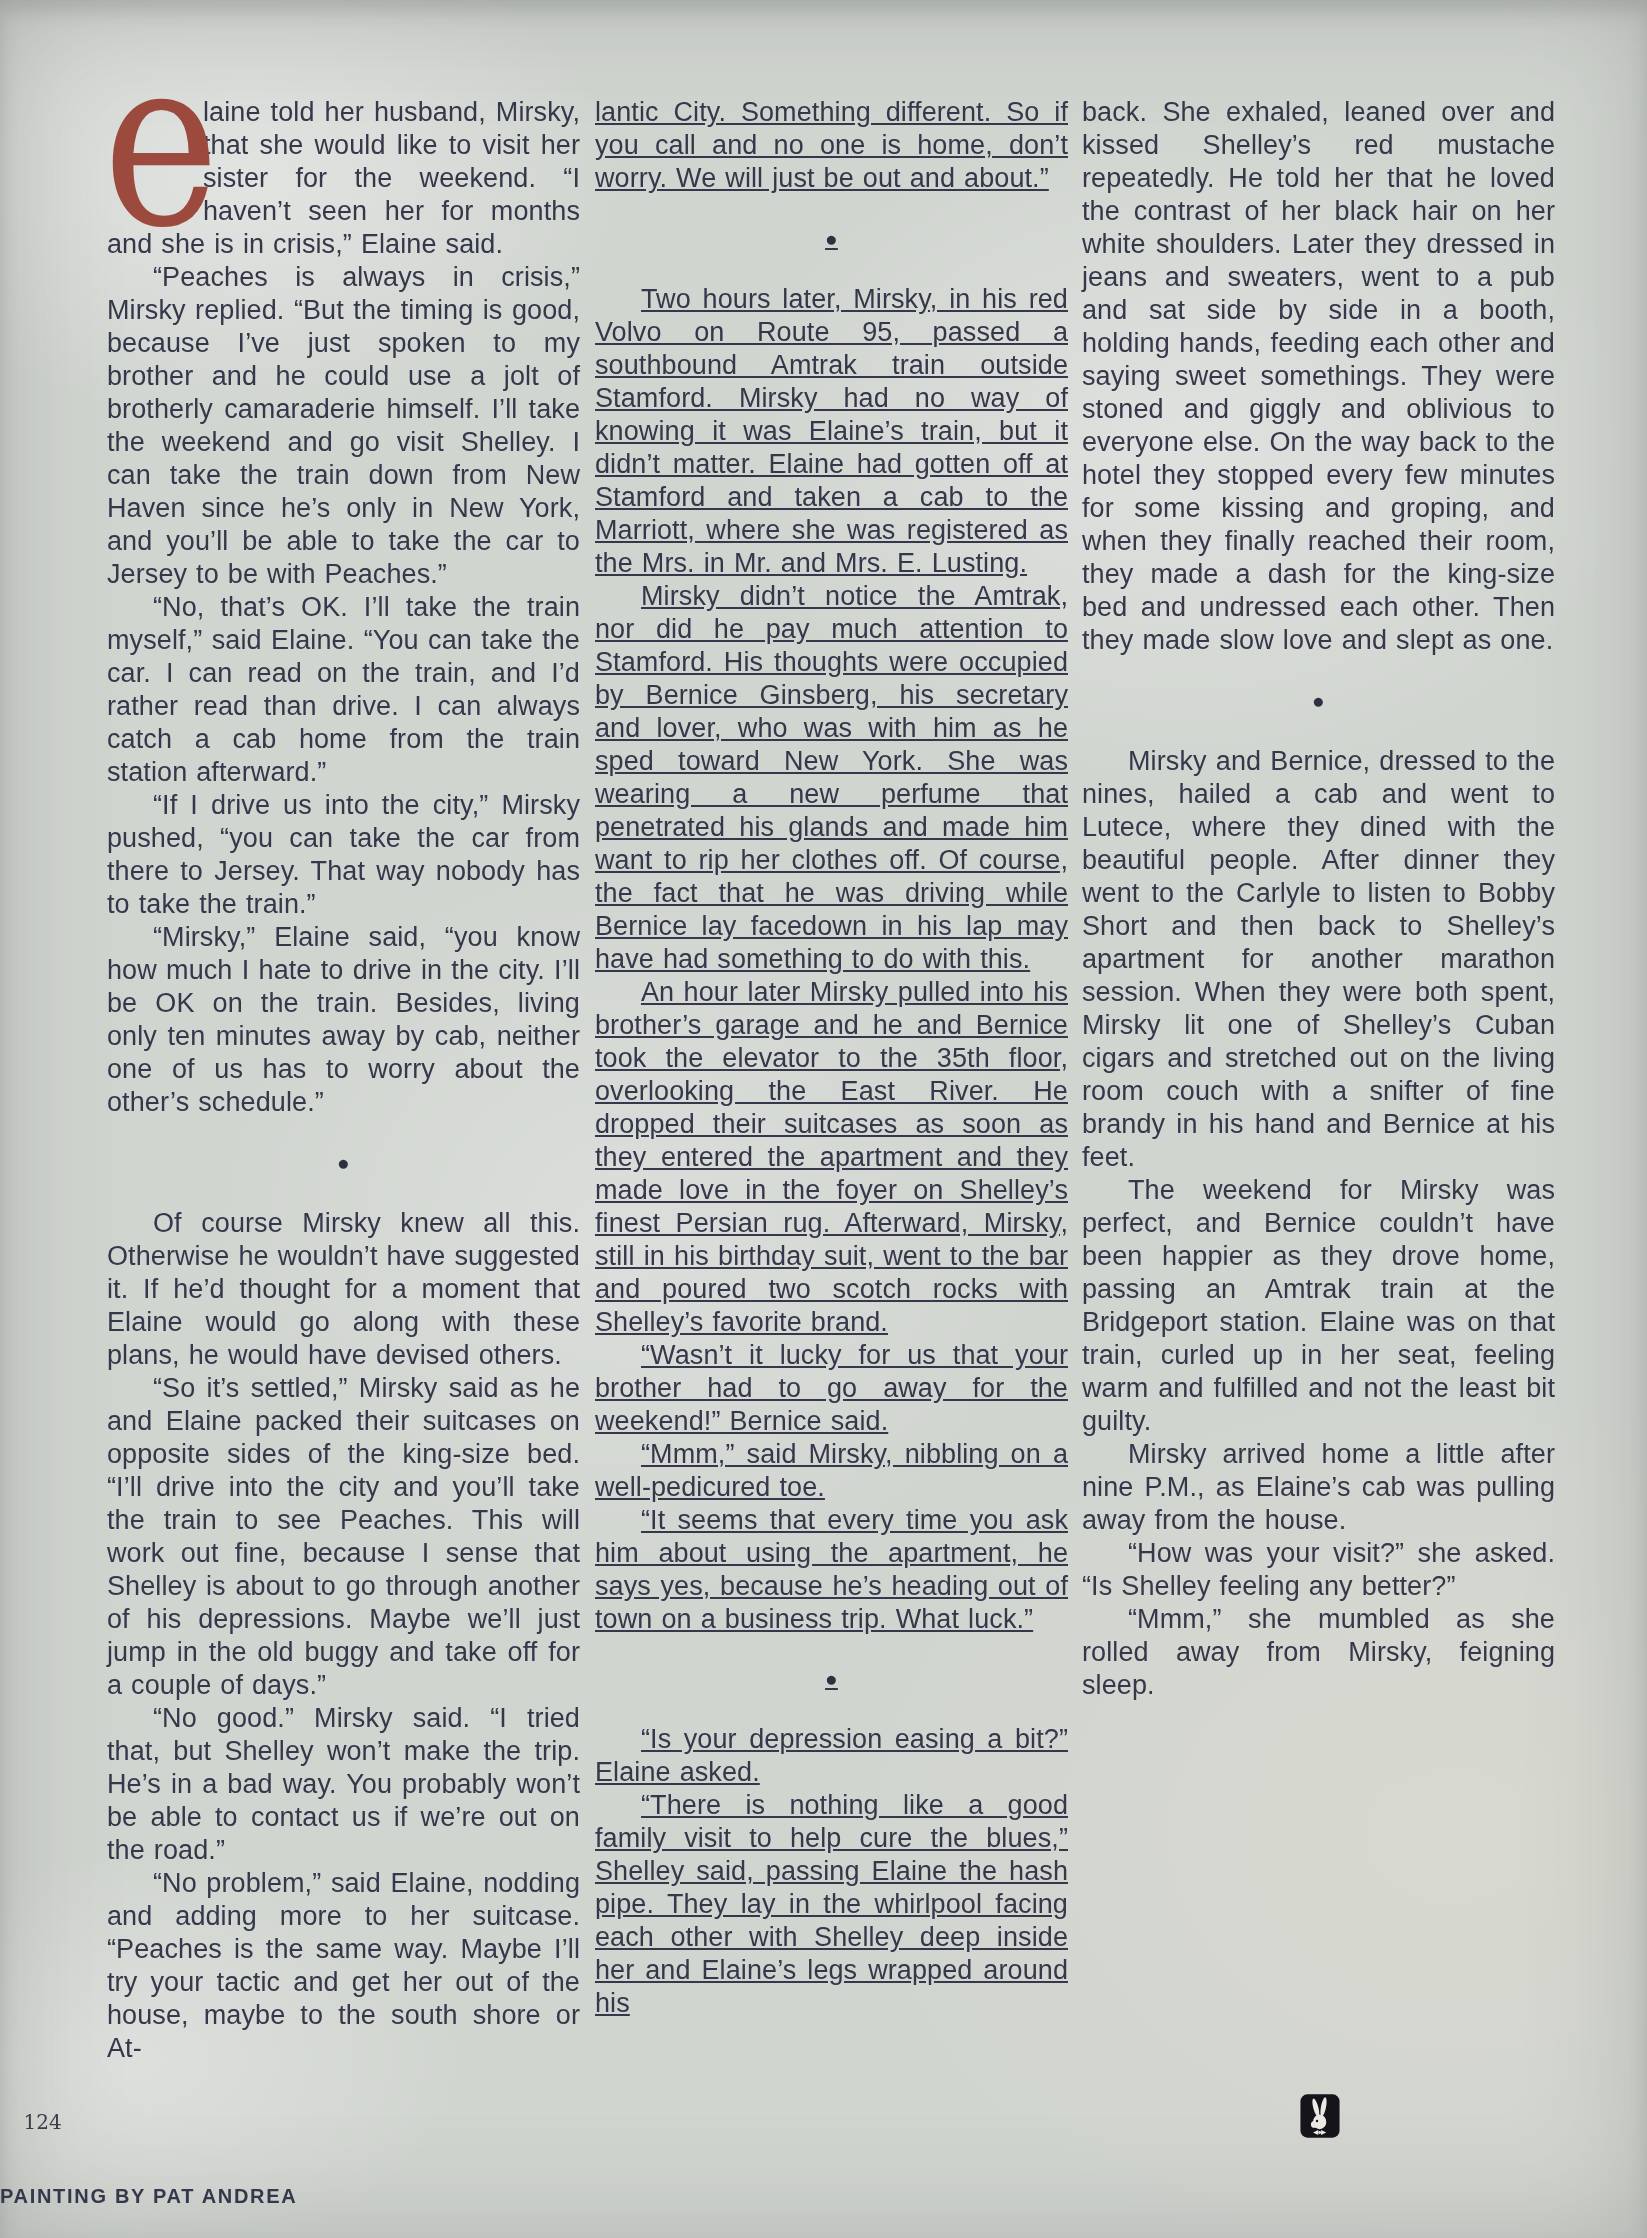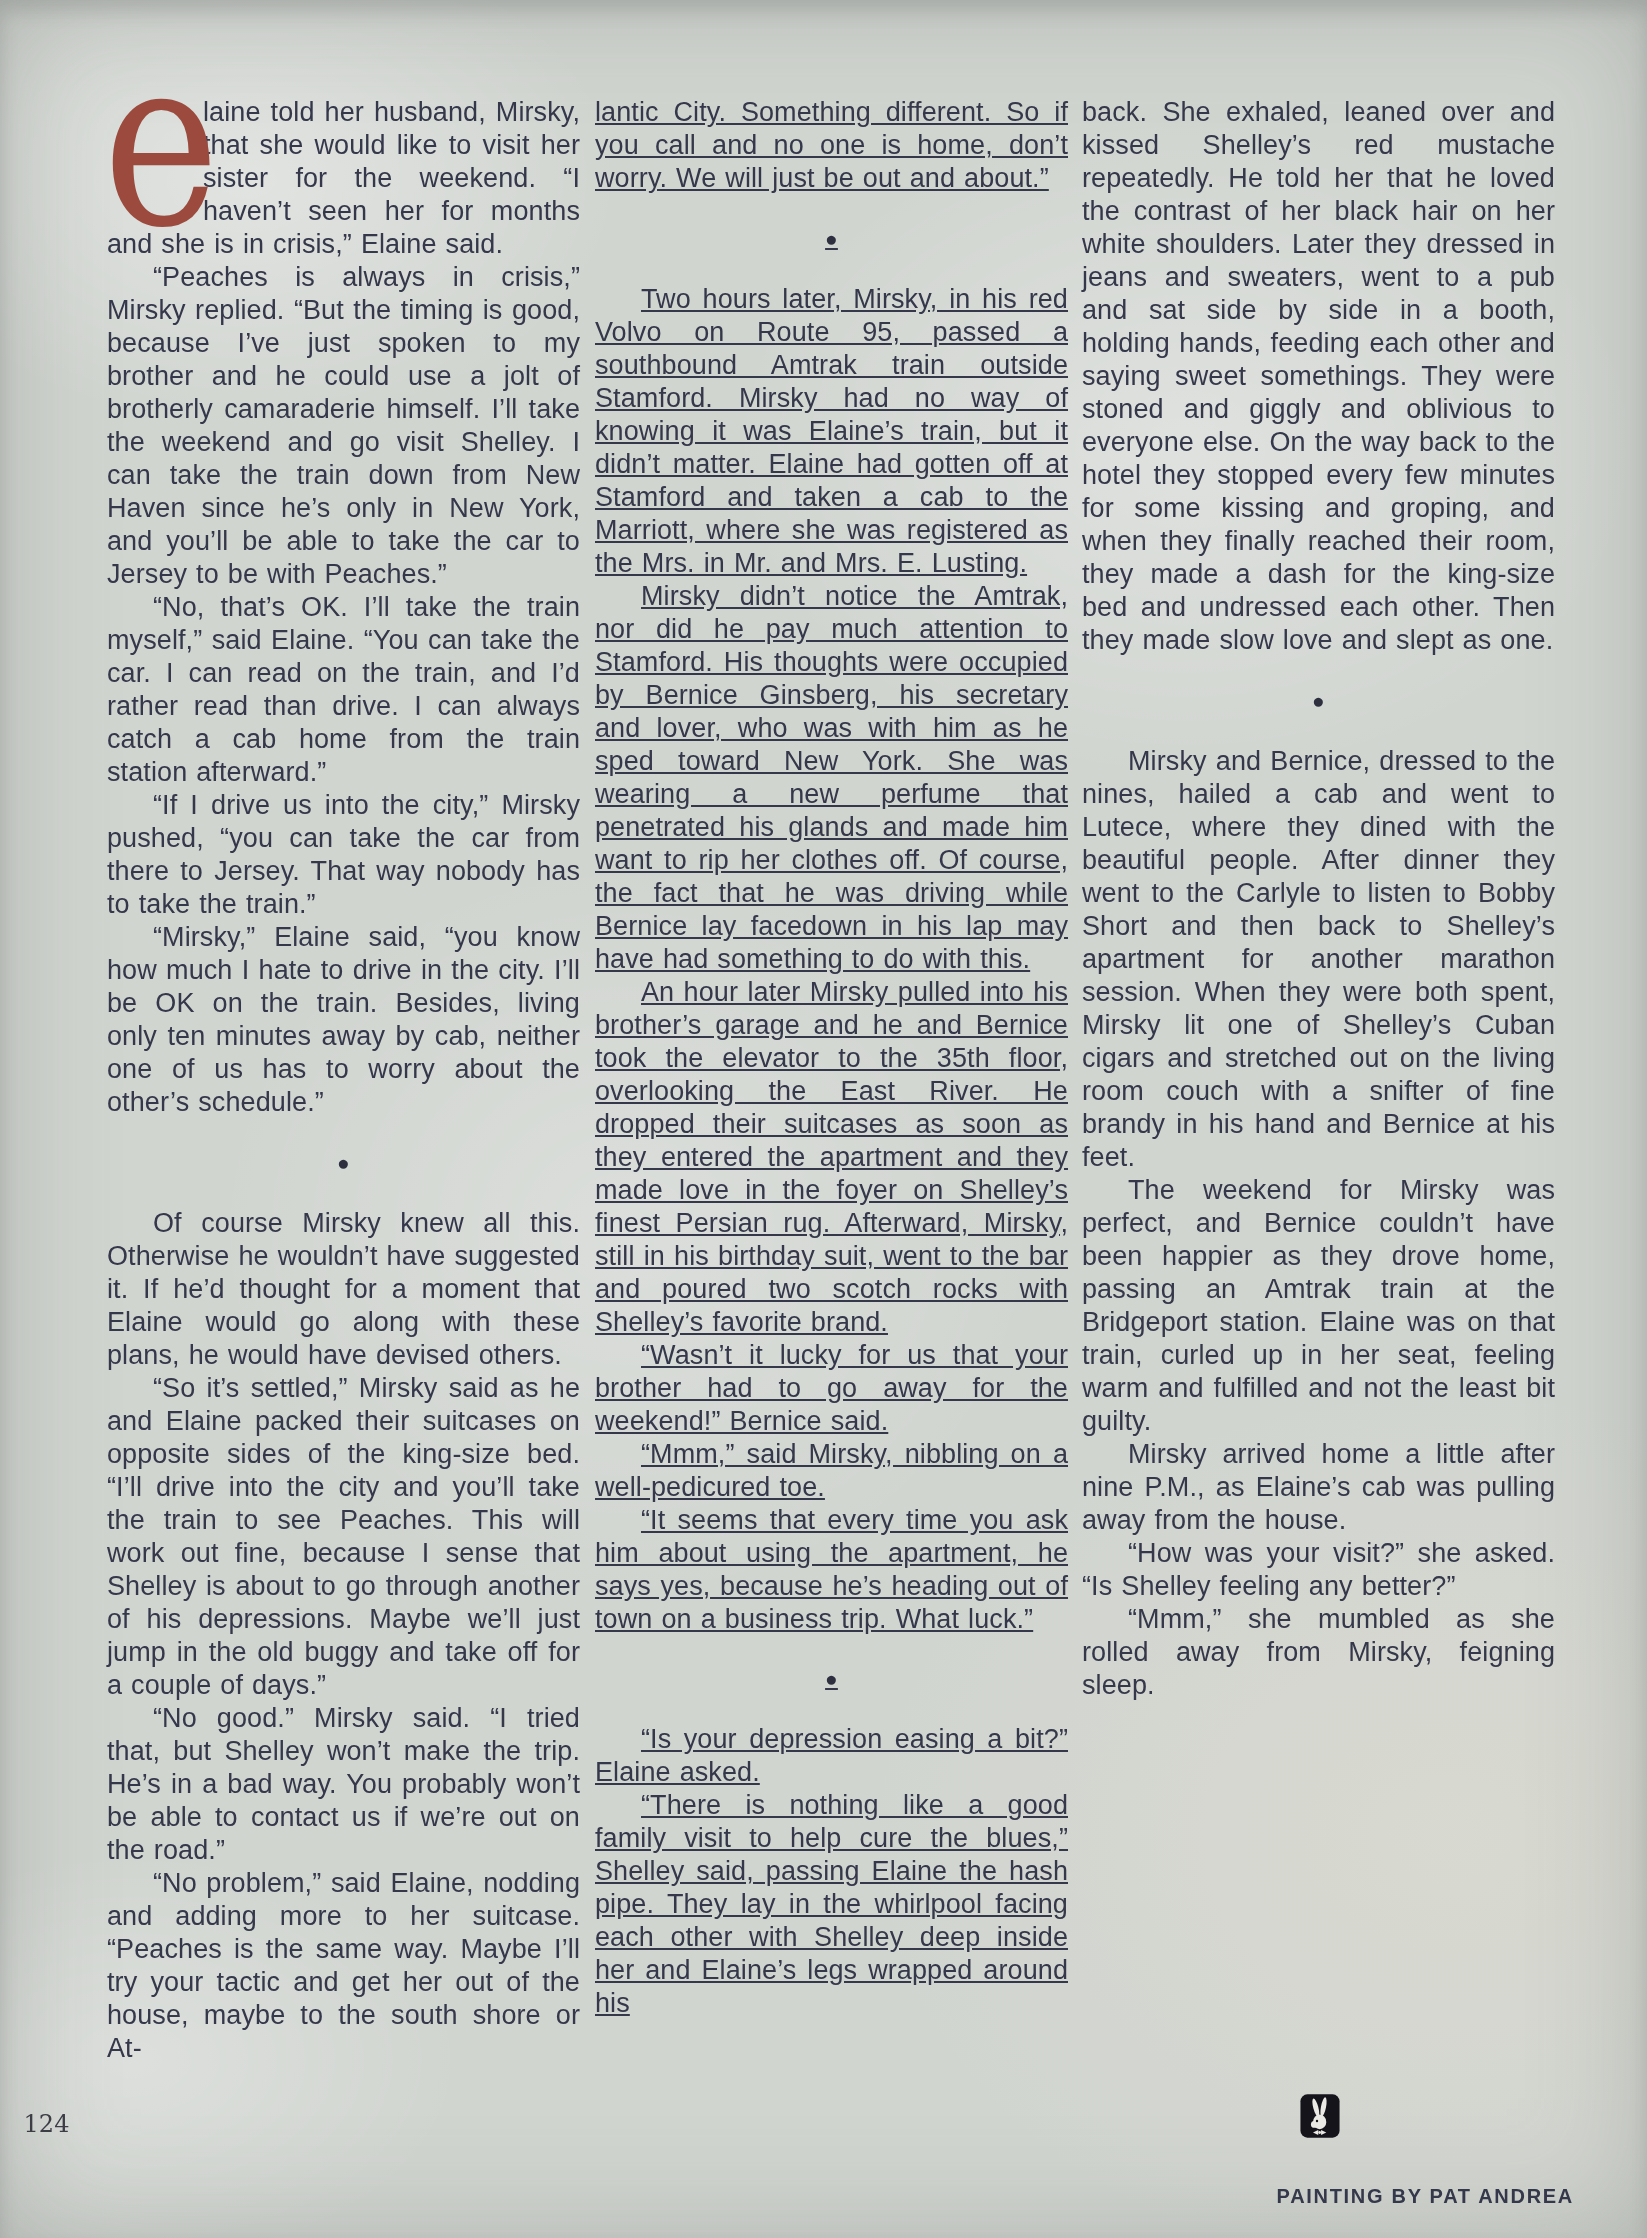--- a/index.html
+++ b/index.html
@@ -40,25 +40,25 @@
     font-size:234px;line-height:122px;color:#9c4a3d;
     transform:scaleX(0.84);transform-origin:left center;
   }
   .separator{
     display:flex;justify-content:center;align-items:center;
     height:30.5px;margin:28px 0 29px 0;text-indent:0;
   }
   .separator span{font-size:21px;line-height:21px;color:#2e3040;}
   .folio{
     position:absolute;left:23.6px;top:2110px;
-    font-family:"DejaVu Serif",serif;font-size:24px;color:#3d3d46;
+    font-family:"DejaVu Serif",serif;font-size:20px;color:#3d3d46;
   }
   .credit{
-    position:absolute;top:2185px;left:0;width:1534px;text-align:right;
-    font-size:20px;font-weight:bold;letter-spacing:1.7px;color:#35374a;padding-left:40px;
+    position:absolute;top:2185px;left:0;width:1534px;text-align:left;
+    font-size:20px;font-weight:bold;letter-spacing:1.7px;color:#35374a;
   }
   .bunny{position:absolute;left:1300px;top:2094px;width:40px;height:44px;}
   .bunny svg{display:block;width:100%;height:100%;}
 </style>
 </head>
 <body>
 
 <div class="page">
   <div class="column col1">
       <p class="para"><span class="dropcap">

